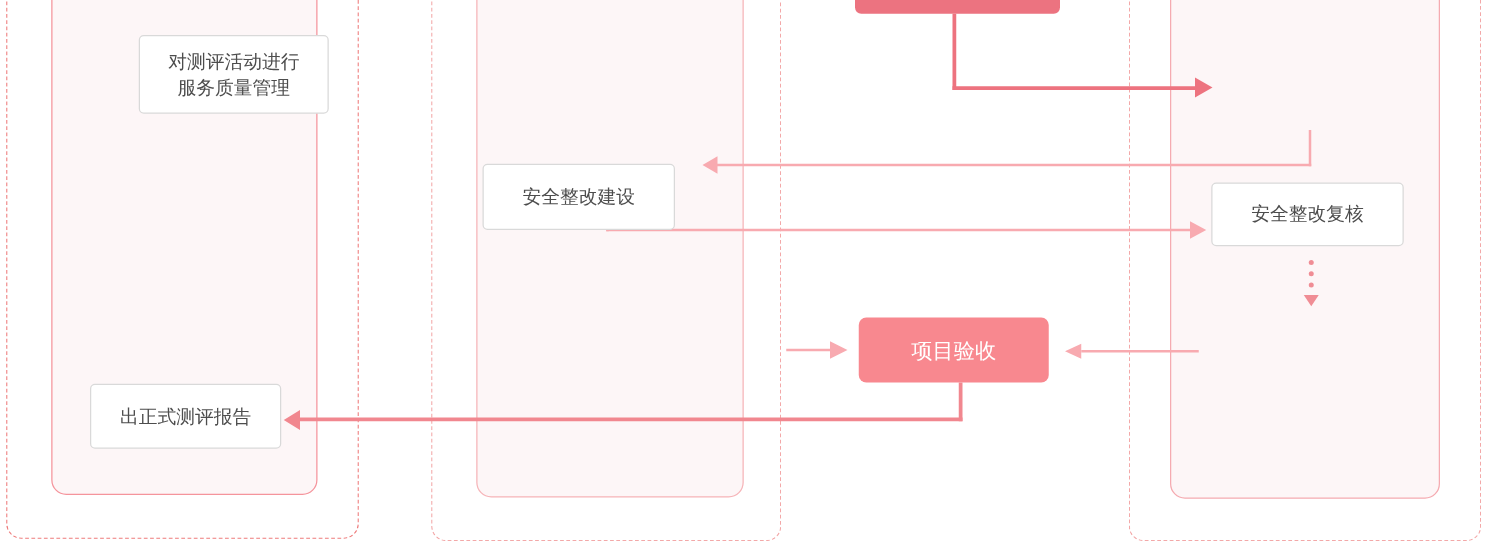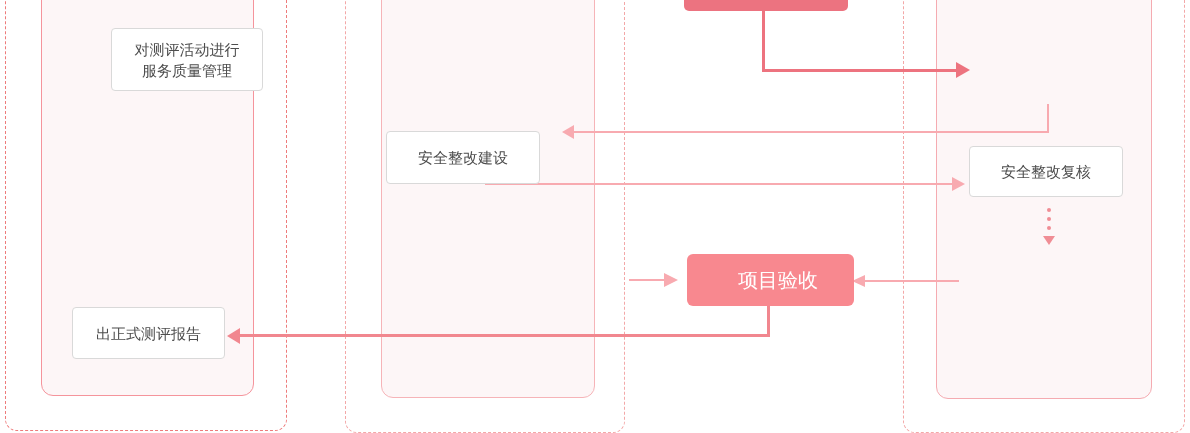--- a/index.html
+++ b/index.html
@@ -16,21 +16,21 @@
   }
   .outer{position:absolute; border:1px dashed var(--dash_soft); border-radius:12px; background:transparent;}
   .outer.strong{border-color:var(--dash_strong);}
   .inner{position:absolute; border:1px solid var(--inner_mid); border-radius:12px; background:var(--inner_fill);}
   .node{
     position:absolute; background:#fff; border:1px solid var(--box_border); border-radius:4px;
     display:flex; flex-direction:column; align-items:center; justify-content:center;
     font-size:15px; line-height:21px; color:var(--box_text); text-align:center;
   }
   .node.pink{
-    background:var(--pink_fill); border:none; border-radius:6px; color:#fff; font-size:20px;padding-left:15px;
+    background:var(--pink_fill); border:none; border-radius:6px; color:#fff; font-size:17px;
   }
   .node.pinktop{background:var(--pink_dark); border:none; border-radius:5px;}
   .line{position:absolute;}
   .tri{position:absolute; width:0; height:0;}
   .dot{position:absolute; width:4px; height:4px; border-radius:50%; background:var(--dotted);}
 </style>
 </head>
 <body>
 
 <div id="stage">

